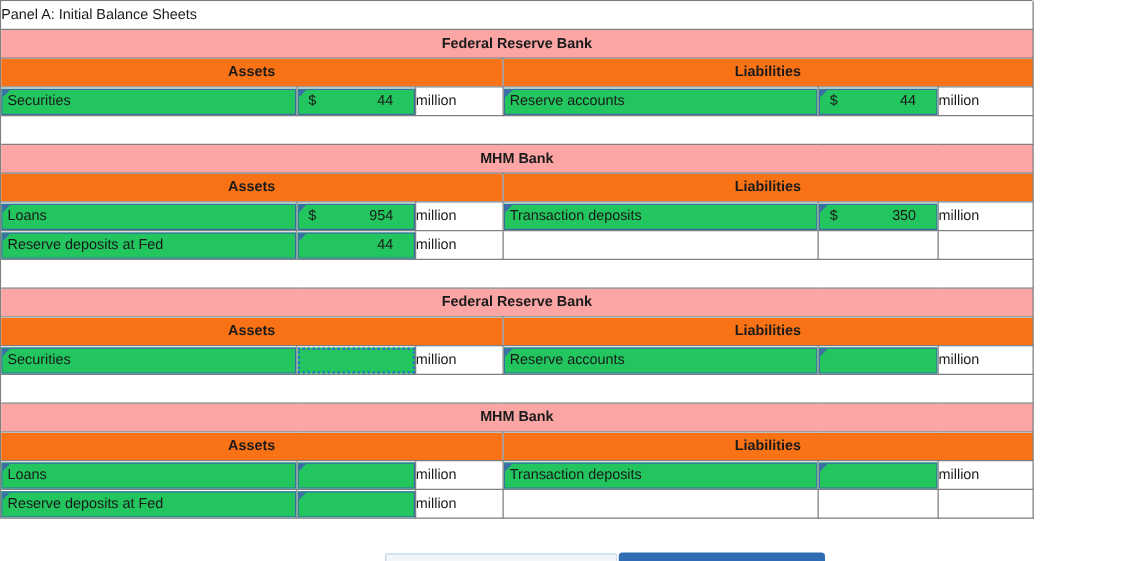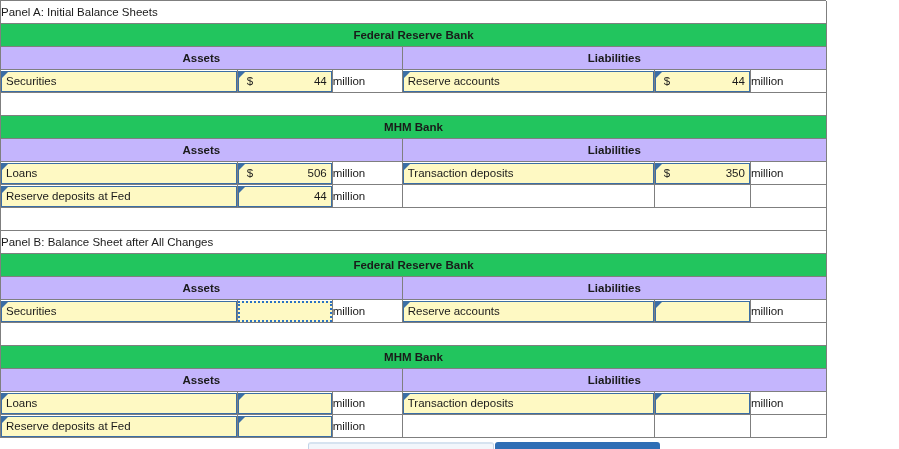--- a/index.html
+++ b/index.html
@@ -51,46 +51,46 @@
   
   .panel-caption {
     padding-left: 5px;
     font-size: 11.5px;
     color: #1a1a1a;
     background: #ffffff;
   }
 
   
   .bank-band {
-    background: #22c55e;
+    background: #fca5a5;
     text-align: center;
     font-weight: bold;
     font-size: 11.5px;
     color: #1a1a1a;
   }
 
   
   .side-head {
     text-align: center;
     font-weight: bold;
     font-size: 11.5px;
-    background: #c4b5fd;
+    background: #f97316;
   }
 
   
   .spacer td { height: 14px; background: #ffffff; }
 
   
   .cellbox {
     position: relative;
     box-sizing: border-box;
     width: 100%;
     height: 21px;
     border: 1px solid #3b6ea5;
-    background: #fef9c3;
+    background: #22c55e;
     display: flex;
     align-items: flex-start;
   }
   .cellbox.dotted {
     border: 1px dotted #2a72c4;
     border-width: 2px;
   }
   .cellbox .corner {
     position: absolute;
     top: 0px;
@@ -109,21 +109,21 @@
     line-height: 19px;
   }
   .cur {
     padding-left: 8px;
     font-size: 11.5px;
     color: #1a1a1a;
     line-height: 19px;
   }
   .num {
     margin-left: auto;
-    padding-right: 4px;
+    padding-right: 16px;
     font-size: 11.5px;
     color: #1a1a1a;
     line-height: 19px;
     text-align: right;
   }
   .unit {
     padding-left: 4px;
     font-size: 11.5px;
     color: #1a1a1a;
     margin-top: 32px;
@@ -231,21 +231,21 @@
         <td>
           <div class="cellbox">
             <span class="corner"></span>
             <span class="txt">Loans</span>
           </div>
         </td>
         <td>
           <div class="cellbox">
             <span class="corner"></span>
             <span class="cur">$</span>
-            <span class="num">506</span>
+            <span class="num">954</span>
           </div>
         </td>
         <td class="unit">million</td>
         <td>
           <div class="cellbox">
             <span class="corner"></span>
             <span class="txt">Transaction deposits</span>
           </div>
         </td>
         <td>
@@ -273,23 +273,20 @@
         </td>
         <td class="unit">million</td>
         <td class="blankcell"></td>
         <td class="blankcell"></td>
         <td class="blankcell"></td>
       </tr>
       <tr class="spacer">
         <td colspan="6"></td>
       </tr>
 
-      <tr>
-        <td colspan="6" class="panel-caption">Panel B: Balance Sheet after All Changes</td>
-      </tr>
 
       <tr>
         <td colspan="6" class="bank-band">Federal Reserve Bank</td>
       </tr>
       <tr>
         <td colspan="3" class="side-head">Assets</td>
         <td colspan="3" class="side-head">Liabilities</td>
       </tr>
       <tr>
         <td>

